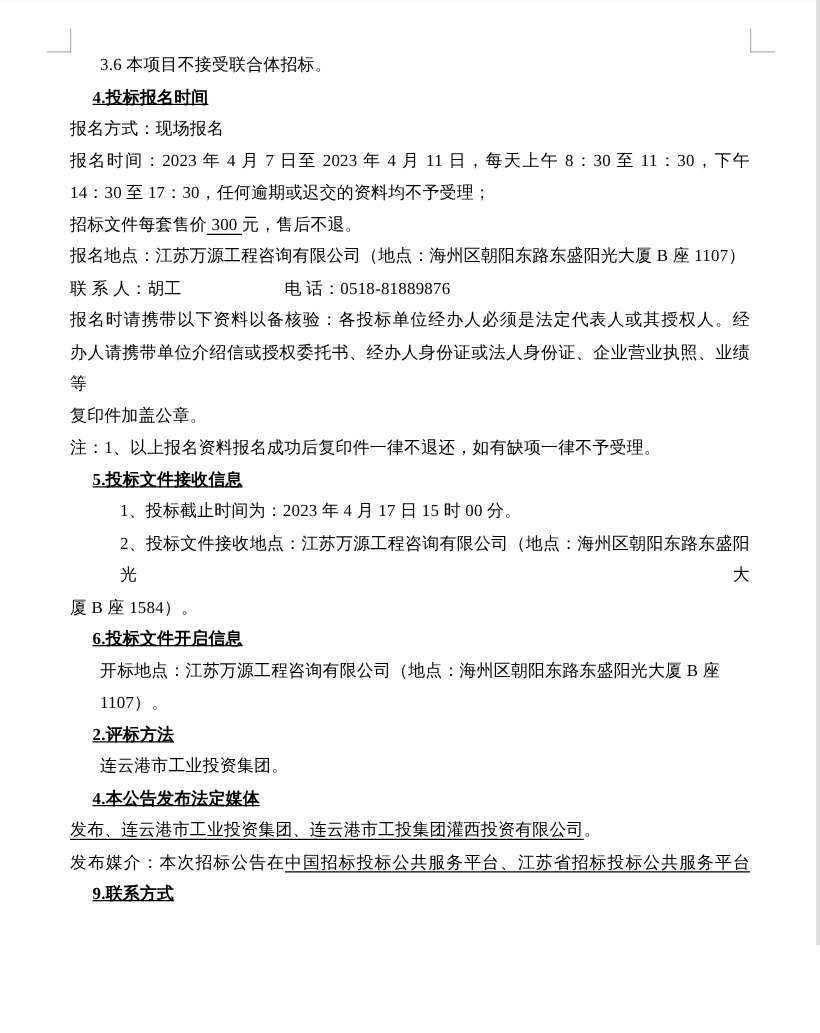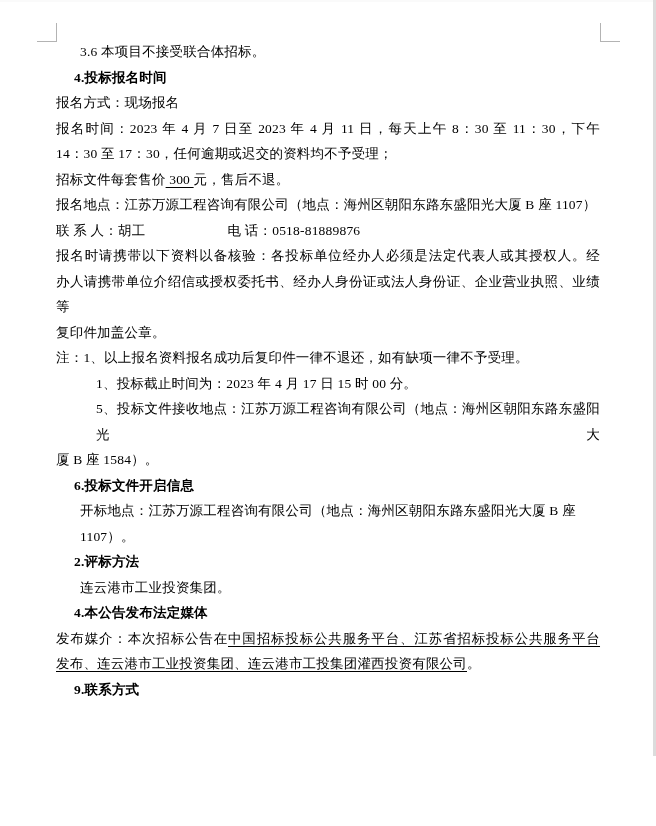--- a/index.html
+++ b/index.html
@@ -40,21 +40,21 @@
     left: 56px;
     top: 39px;
     width: 544px;
   }
   .line {
     font-size: 13.5px;
     line-height: 25.5px;
     white-space: pre-wrap;
     letter-spacing: 0.2px;
   }
-  .l-heading { margin-left: 18px; font-weight: bold; }
+  .l-heading { margin-left: 18px; font-weight: bold; text-decoration: underline; }
   .l-num  { margin-left: 24px; }
   .l-para { }
   .l-cont { margin-left: 0; }
   .l-mid  { margin-left: 24px; }
   .l-item { margin-left: 40px; }
   .j { text-align: justify; text-align-last: justify; }
   .u { text-decoration: underline; text-underline-offset: 3px; }
 </style>
 </head>
 <body>
@@ -72,25 +72,26 @@
       <div class="line l-para"><span>报名方式：现场报名</span></div>
       <div class="line l-para j"><span>报名时间：2023 年 4 月 7 日至 2023 年 4 月 11 日，每天上午 8：30 至 11：30，下午</span></div>
       <div class="line l-cont"><span>14：30 至 17：30，任何逾期或迟交的资料均不予受理；</span></div>
       <div class="line l-para"><span>招标文件每套售价</span><span class="u"> 300 </span><span>元，售后不退。</span></div>
       <div class="line l-para"><span>报名地点：江苏万源工程咨询有限公司（地点：海州区朝阳东路东盛阳光大厦 B 座 1107）</span></div>
       <div class="line l-para"><span>联 系 人：胡工　　　　　　电 话：0518-81889876</span></div>
       <div class="line l-para j"><span>报名时请携带以下资料以备核验：各投标单位经办人必须是法定代表人或其授权人。经</span></div>
       <div class="line l-cont j"><span>办人请携带单位介绍信或授权委托书、经办人身份证或法人身份证、企业营业执照、业绩等</span></div>
       <div class="line l-cont"><span>复印件加盖公章。</span></div>
       <div class="line l-para"><span>注：1、以上报名资料报名成功后复印件一律不退还，如有缺项一律不予受理。</span></div>
+      <div class="line l-heading"><span>5.投标文件接收信息</span></div>
       <div class="line l-item"><span>1、投标截止时间为：2023 年 4 月 17 日 15 时 00 分。</span></div>
-      <div class="line l-item j"><span>5、投标文件接收地点：江苏万源工程咨询有限公司（地点：海州区朝阳东路东盛阳光大</span></div>
+      <div class="line l-item j"><span>2、投标文件接收地点：江苏万源工程咨询有限公司（地点：海州区朝阳东路东盛阳光大</span></div>
       <div class="line l-cont"><span>厦 B 座 1584）。</span></div>
       <div class="line l-heading"><span>6.投标文件开启信息</span></div>
       <div class="line l-mid"><span>开标地点：江苏万源工程咨询有限公司（地点：海州区朝阳东路东盛阳光大厦 B 座 1107）。</span></div>
       <div class="line l-heading"><span>2.评标方法</span></div>
       <div class="line l-mid"><span>连云港市工业投资集团。</span></div>
       <div class="line l-heading"><span>4.本公告发布法定媒体</span></div>
+      <div class="line l-cont"><span class="u">发布、连云港市工业投资集团、连云港市工投集团灌西投资有限公司</span><span>。</span></div>
       <div class="line l-para j"><span>发布媒介：本次招标公告在</span><span class="u">中国招标投标公共服务平台、江苏省招标投标公共服务平台</span></div>
-      <div class="line l-cont"><span class="u">发布、连云港市工业投资集团、连云港市工投集团灌西投资有限公司</span><span>。</span></div>
       <div class="line l-heading"><span>9.联系方式</span></div>
     </div>
 </div>
 
 </body></html>

